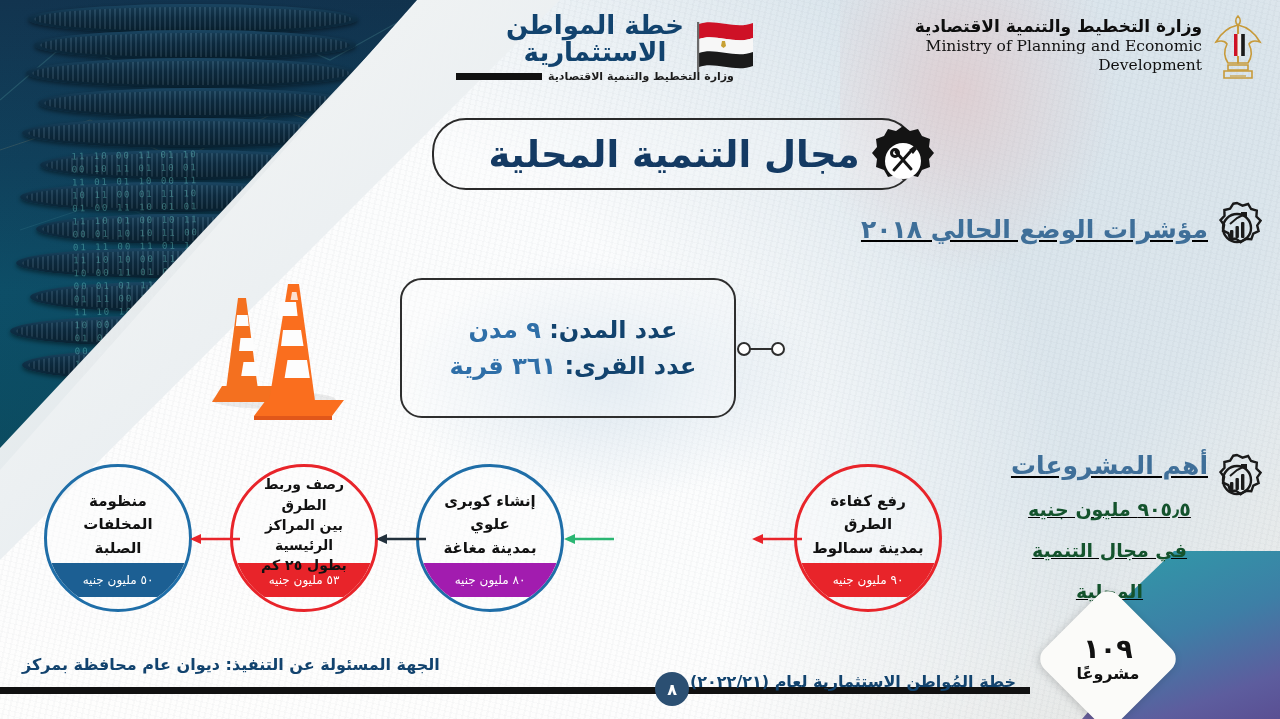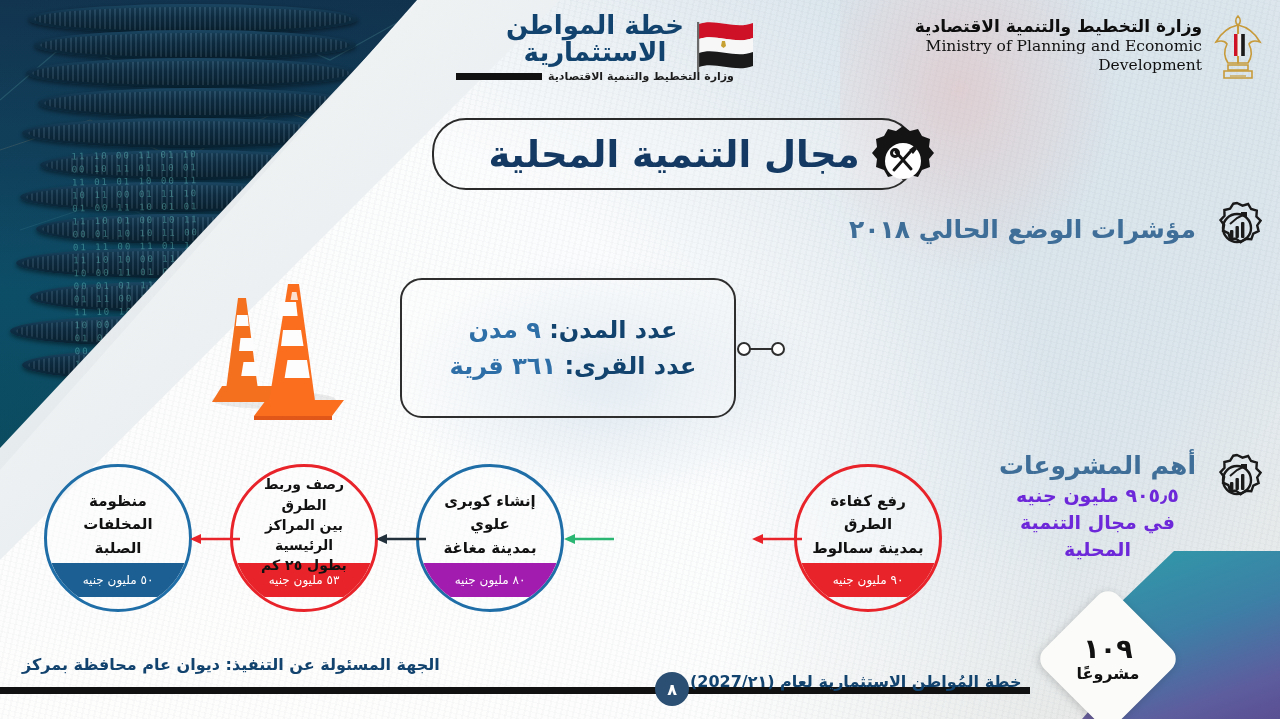--- a/index.html
+++ b/index.html
@@ -115,30 +115,30 @@
     display:flex;align-items:center;justify-content:center;
   }
   .title-band .t{
     font-size:37px;font-weight:700;color:#143a63;direction:rtl;
     letter-spacing:-.5px;
   }
   .title-gear{position:absolute;left:866px;top:124px;width:74px;height:74px;}
 
   
   .sec{
-    position:absolute;display:flex;align-items:center;gap:12px;direction:rtl;
+    position:absolute;display:flex;align-items:center;direction:rtl;text-decoration:underline;
   }
   .sec-label{font-size:25px;font-weight:700;color:#3f6f99;}
   .sec-icon{width:58px;height:58px;flex:0 0 58px;}
 
   .sec-ind{right:14px;top:200px;}
   .sec-proj{right:14px;top:452px;align-items:flex-start;}
   .proj-text{text-align:center;direction:rtl;}
   .proj-title{font-size:25px;font-weight:700;color:#3f6f99;line-height:1.1;}
-  .proj-amount{font-size:19px;font-weight:700;color:#6d28d9;line-height:1.28;margin-top:3px;}
+  .proj-amount{font-size:19px;font-weight:700;color:#14532d;line-height:1.28;margin-top:17px;}
 
   
   .card{
     position:absolute;border:2px solid #2e2e2e;border-radius:22px;
     background:rgba(255,255,255,.24);
     display:flex;flex-direction:column;align-items:center;justify-content:center;
     direction:rtl;text-align:center;
   }
   .card-cities{left:400px;top:278px;width:322px;height:136px;padding-left:10px;}
   .card-roads{left:790px;top:278px;width:372px;height:136px;padding:6px 14px;box-sizing:border-box;}
@@ -424,15 +424,15 @@
   <div class="diamond">
     <div class="diamond-inner">
       <div class="d-num">١٠٩</div>
       <div class="d-lbl">مشروعًا</div>
     </div>
   </div>
 
   <div class="foot-left">الجهة المسئولة عن التنفيذ: ديوان عام محافظة بمركز</div>
   <div class="foot-rule"></div>
   <div class="page-dot">٨</div>
-  <div class="foot-right">خطة المُواطن الاستثمارية لعام (2027/٢١)</div>
+  <div class="foot-right">خطة المُواطن الاستثمارية لعام (٢٠٢٢/٢١)</div>
 
 </div>
 
 </body></html>

